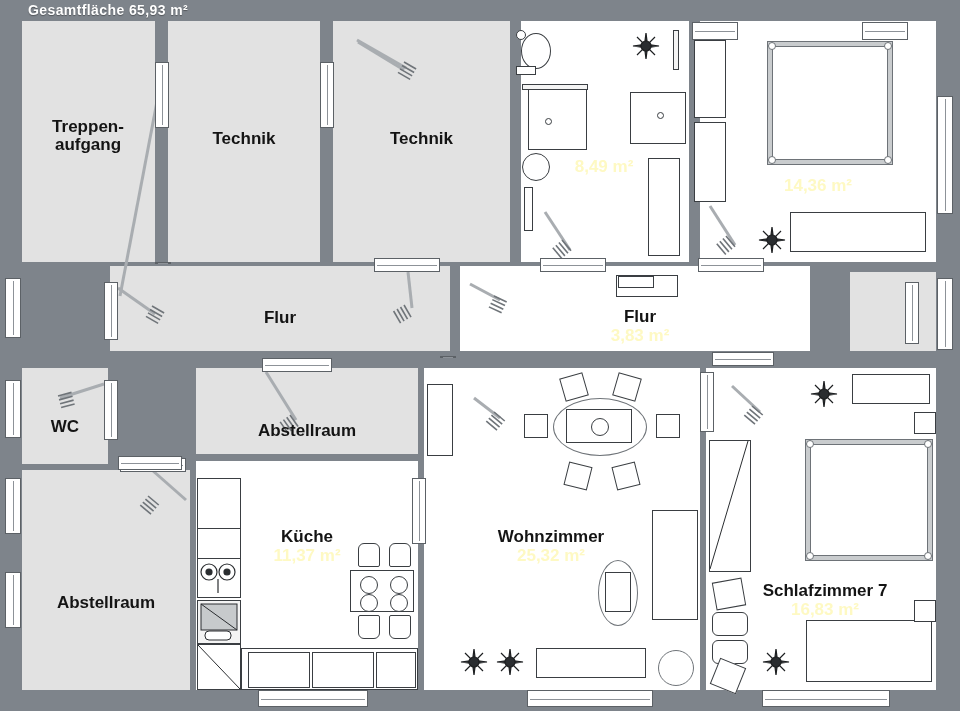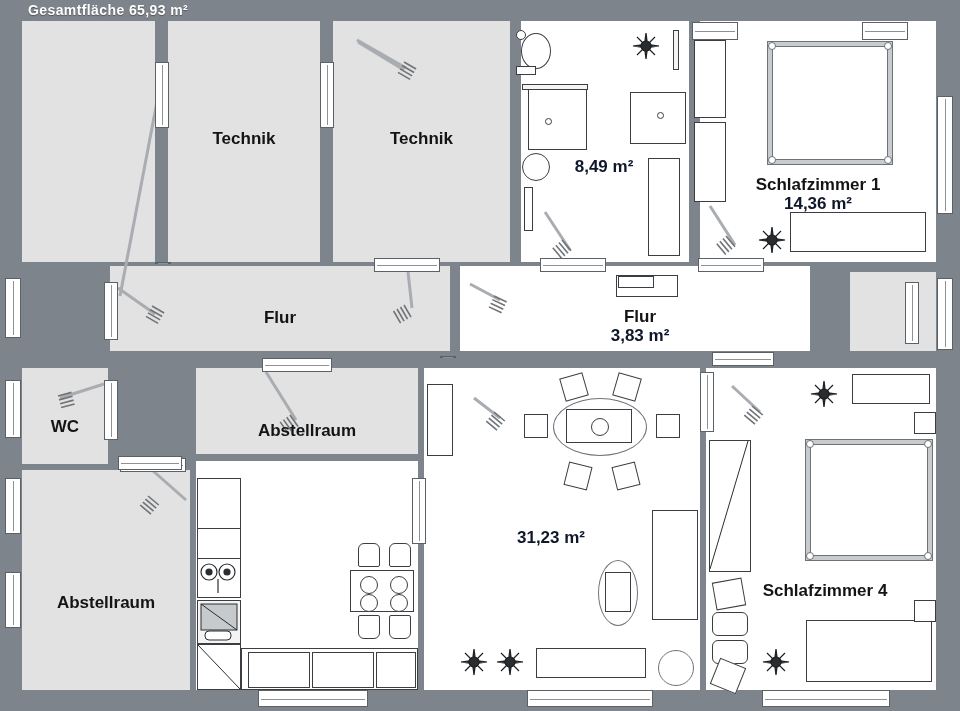--- a/index.html
+++ b/index.html
@@ -27,21 +27,21 @@
   .room.white{background:#ffffff;}
 
   .label{
     position:absolute;text-align:center;z-index:40;
     line-height:1.08;white-space:nowrap;pointer-events:none;
   }
   .label .name{
     display:block;color:#141414;font-weight:bold;font-size:17px;
   }
   .label .area{
-    display:block;color:#0f172a;font-weight:bold;font-size:17px;
+    display:block;color:#fef9c3;font-weight:bold;font-size:17px;
     margin-top:1px;
   }
   .label.sm .name{font-size:15px;}
 
   
   .opening{
     position:absolute;background:#ffffff;
     border:1px solid #5c6166;box-sizing:border-box;z-index:30;
   }
   .opening.win::after{
@@ -369,35 +369,38 @@
   <div class="plant" style="left:762px;top:648px;width:28px;height:28px;">
     <svg width="28" height="28" viewBox="0 0 28 28">
       <g stroke="#1d1f21" stroke-width="1.2" fill="#2a2d30">
         <circle cx="14" cy="14" r="5"></circle>
         <path d="M14 1 L15 9 L13 9 Z M14 27 L15 19 L13 19 Z M1 14 L9 15 L9 13 Z M27 14 L19 15 L19 13 Z"></path>
         <path d="M5 5 L11 11 M23 5 L17 11 M5 23 L11 17 M23 23 L17 17"></path>
       </g>
     </svg>
   </div>
 
+  <div class="label" style="left:24px;top:118px;width:128px;">
+    <span class="name">Treppen-</span>
+    <span class="name">aufgang</span>
+  </div>
 
   <div class="label" style="left:168px;top:130px;width:152px;">
     <span class="name">Technik</span>
   </div>
 
   <div class="label" style="left:333px;top:130px;width:177px;">
     <span class="name">Technik</span>
   </div>
 
   <div class="label" style="left:524px;top:157px;width:160px;">
     <span class="area">8,49 m²</span>
   </div>
 
   <div class="label" style="left:700px;top:176px;width:236px;">
-    <span class="name">Schlafzimmer 1</span>
     <span class="area">14,36 m²</span>
   </div>
 
   <div class="label" style="left:212px;top:309px;width:136px;">
     <span class="name">Flur</span>
   </div>
 
   <div class="label" style="left:570px;top:308px;width:140px;">
     <span class="name">Flur</span>
     <span class="area">3,83 m²</span>
@@ -409,22 +412,28 @@
   </div>
 
   <div class="label" style="left:196px;top:422px;width:222px;">
     <span class="name">Abstellraum</span>
   </div>
 
   <div class="label" style="left:22px;top:594px;width:168px;">
     <span class="name">Abstellraum</span>
   </div>
 
+  <div class="label" style="left:224px;top:528px;width:166px;">
+    <span class="name">Küche</span>
+    <span class="area">11,37 m²</span>
+  </div>
 
   <div class="label" style="left:448px;top:528px;width:206px;">
-    <span class="area">31,23 m²</span>
+    <span class="name">Wohnzimmer</span>
+    <span class="area">25,32 m²</span>
   </div>
 
   <div class="label" style="left:714px;top:582px;width:222px;">
-    <span class="name">Schlafzimmer 4</span>
+    <span class="name">Schlafzimmer 7</span>
+    <span class="area">16,83 m²</span>
   </div>
 
 </div>
 
 </body></html>

